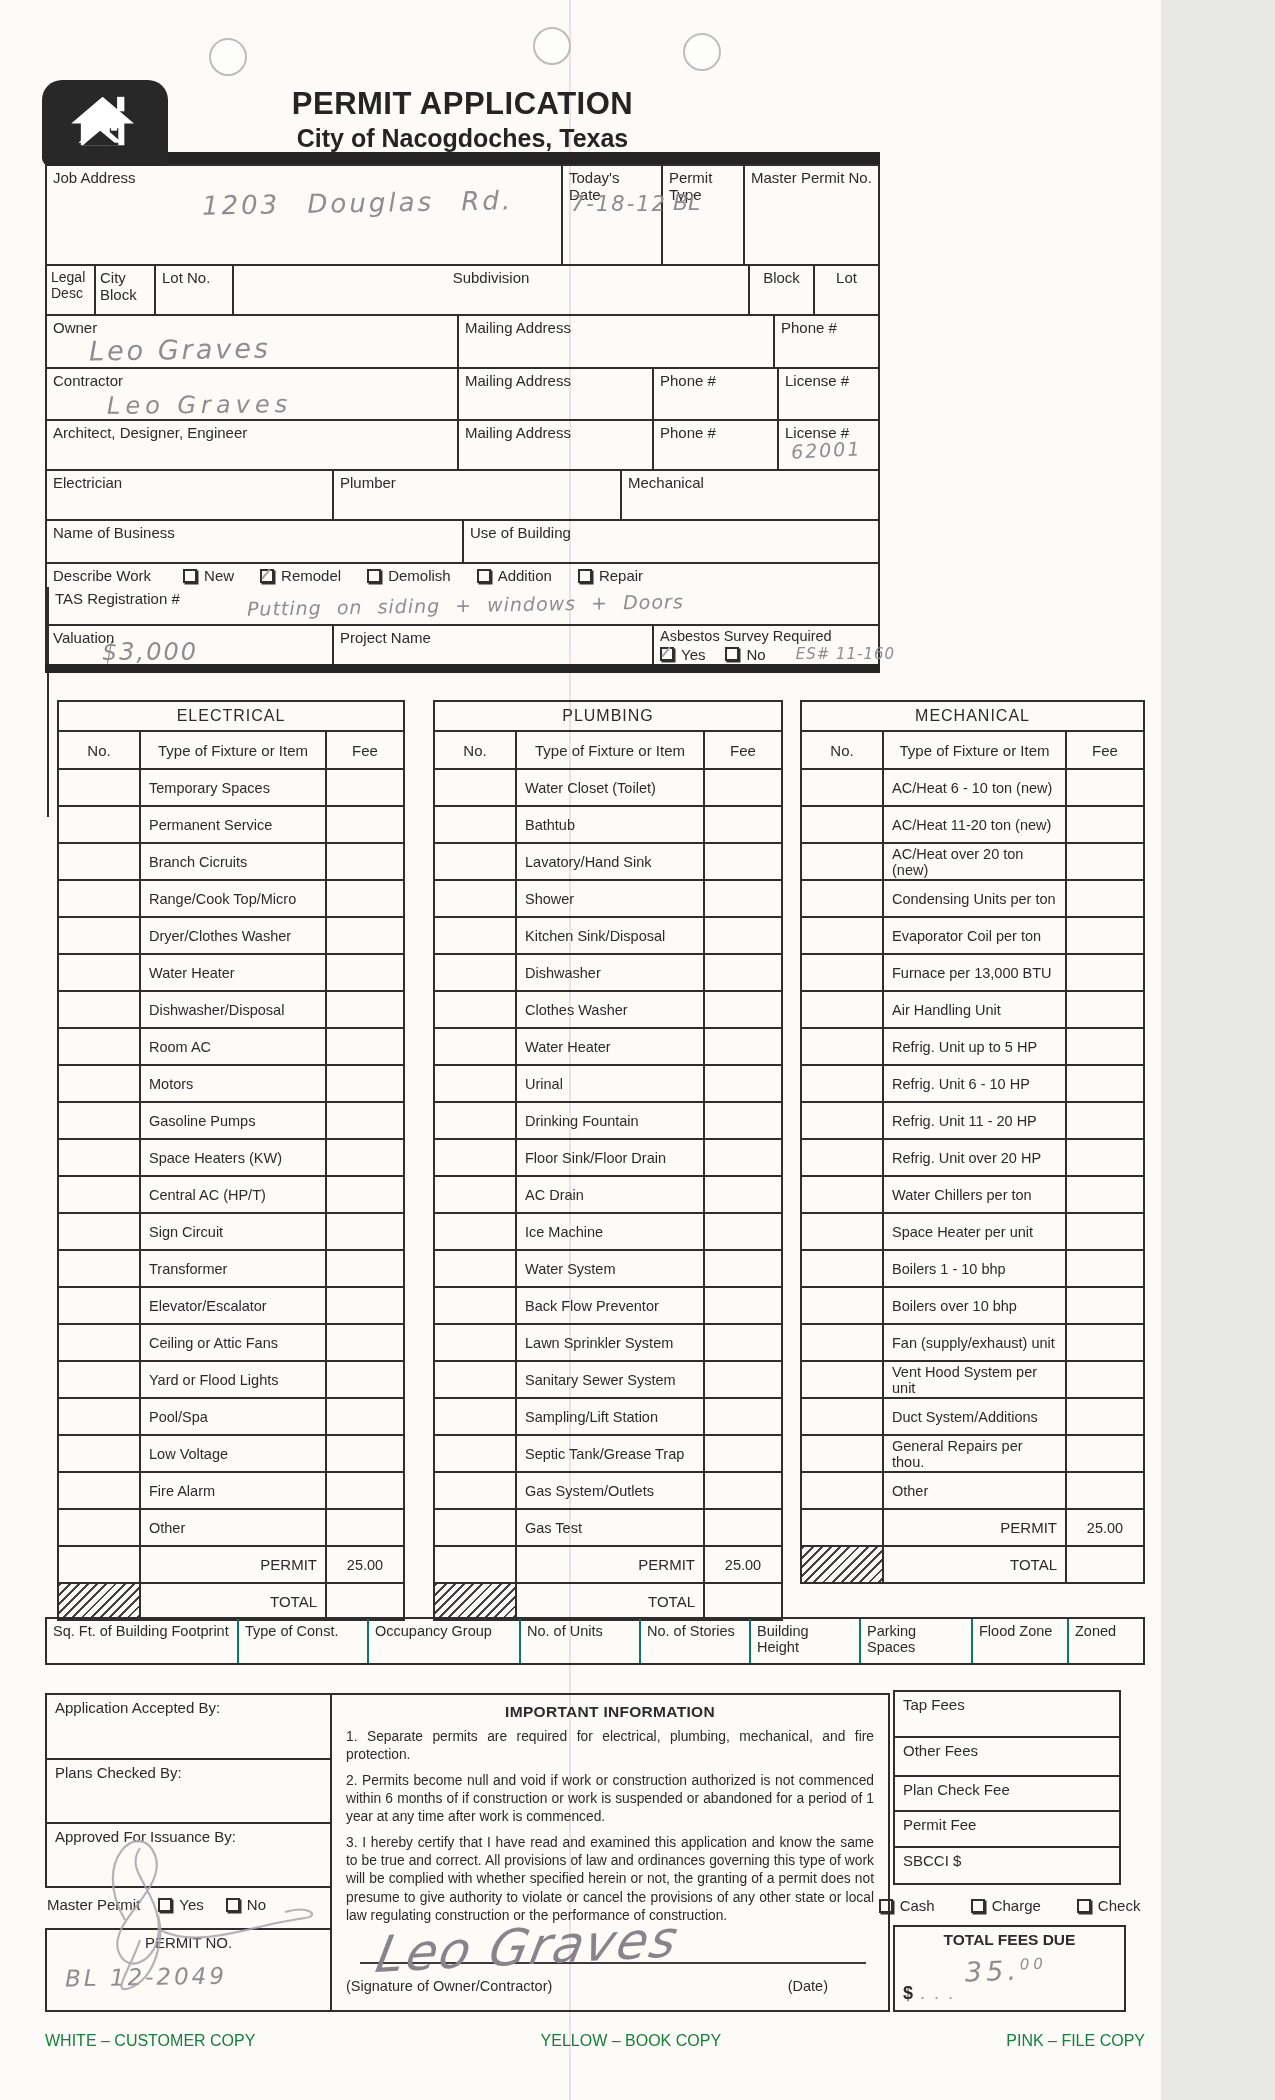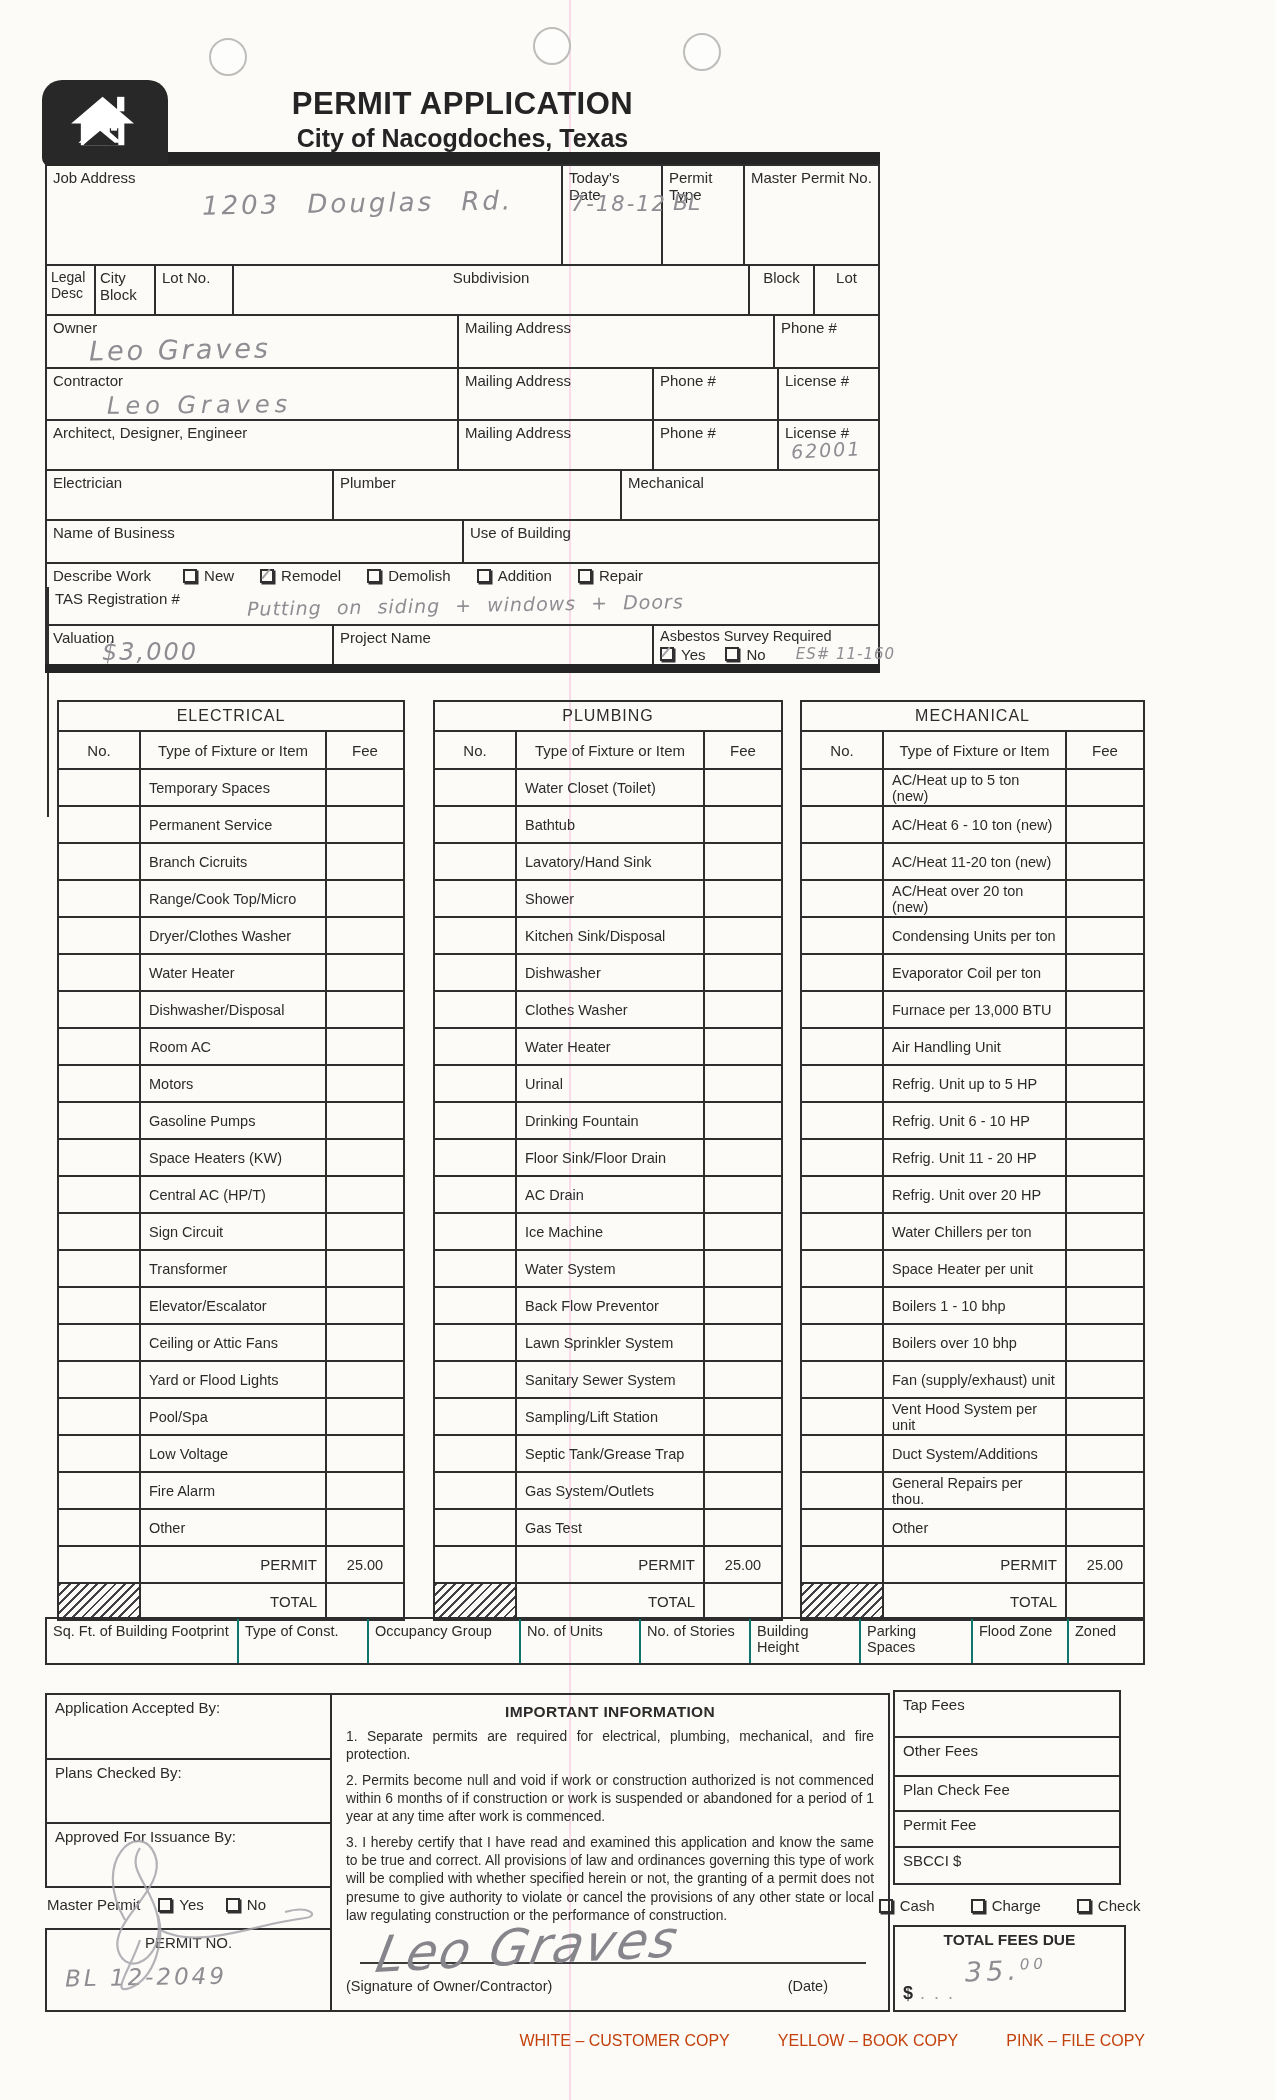--- a/index.html
+++ b/index.html
@@ -1,16 +1,16 @@
 <!DOCTYPE html>
 <html><head>
 <meta charset="utf-8">
 <style>
   html,body{margin:0;padding:0;background:#e8e8e6;}
-  .page{position:relative;width:1275px;height:2100px;background:#fcfbf8;overflow:hidden;
+  .page{position:relative;width:1161px;height:2100px;background:#fcfbf8;overflow:hidden;
         font-family:"Liberation Sans",sans-serif;color:#2b2b2b;}
   .abs{position:absolute;}
   
   .fold-line{position:absolute;left:569px;top:0;width:2px;height:2100px;background:#f2bcd8;opacity:.5;}
   .hole{position:absolute;width:34px;height:34px;border:2px solid #bdbdbb;border-radius:50%;background:#fdfdfc;}
   
   .logo{left:42px;top:80px;width:126px;height:86px;background:#282828;border-radius:20px 20px 4px 8px;
         display:flex;align-items:center;justify-content:center;z-index:3;}
   .topbar{left:45px;top:152px;width:835px;height:12px;background:#242424;z-index:2;}
   .title{left:45px;top:86px;width:835px;text-align:center;font-size:31px;font-weight:bold;letter-spacing:.5px;color:#242424;}
@@ -71,21 +71,21 @@
   .info-p{font-size:13.8px;line-height:1.33;text-align:justify;margin-top:7px;}
   .info-p:first-of-type{margin-top:12px;}
   .sig-line{position:absolute;left:28px;right:22px;bottom:46px;border-bottom:2px solid #3a3a3a;}
   .sig-labels{position:absolute;left:14px;right:22px;bottom:16px;display:flex;justify-content:space-between;font-size:14.5px;}
   .inline-line{position:absolute;font-size:15px;display:flex;align-items:center;gap:18px;}
   .permitno-box{left:45px;top:1928px;width:287px;height:84px;text-align:center;}
   .total-box{left:893px;top:1925px;width:233px;height:87px;}
   .total-title{text-align:center;font-weight:bold;font-size:15.5px;}
   .dollar{position:absolute;left:8px;bottom:6px;font-size:18px;font-weight:bold;}
   .dots{color:#9a9a9a;letter-spacing:2px;font-weight:normal;}
-  .footer{left:45px;top:2032px;width:1100px;display:flex;justify-content:flex-end;gap:48px;font-size:16px;color:#c2410c;}
+  .footer{left:45px;top:2032px;width:1100px;display:flex;justify-content:space-between;gap:48px;font-size:16px;color:#15803d;}
   .scribble{position:absolute;pointer-events:none;z-index:5;}
 </style>
 </head>
 <body>
 
 <div class="page">
 
   <div class="fold-line"></div>
   <div class="hole" style="left:209px;top:38px;"></div>
   <div class="hole" style="left:533px;top:27px;"></div>
@@ -530,25 +530,20 @@
     </div>
   <div class="ftable" style="left:800px;width:345px;">
       <div class="t-title">MECHANICAL</div>
       <div class="t-head">
         <div class="t-c h c0">No.</div>
         <div class="t-c h c1">Type of Fixture or Item</div>
         <div class="t-c h c2">Fee</div>
       </div>
       <div class="t-row">
         <div class="t-c c0"></div>
-        <div class="t-c c1">AC/Heat up to 5 ton (new)</div>
-        <div class="t-c c2"></div>
-      </div>
-      <div class="t-row">
-        <div class="t-c c0"></div>
         <div class="t-c c1">AC/Heat 6 - 10 ton (new)</div>
         <div class="t-c c2"></div>
       </div>
       <div class="t-row">
         <div class="t-c c0"></div>
         <div class="t-c c1">AC/Heat 11-20 ton (new)</div>
         <div class="t-c c2"></div>
       </div>
       <div class="t-row">
         <div class="t-c c0"></div>

